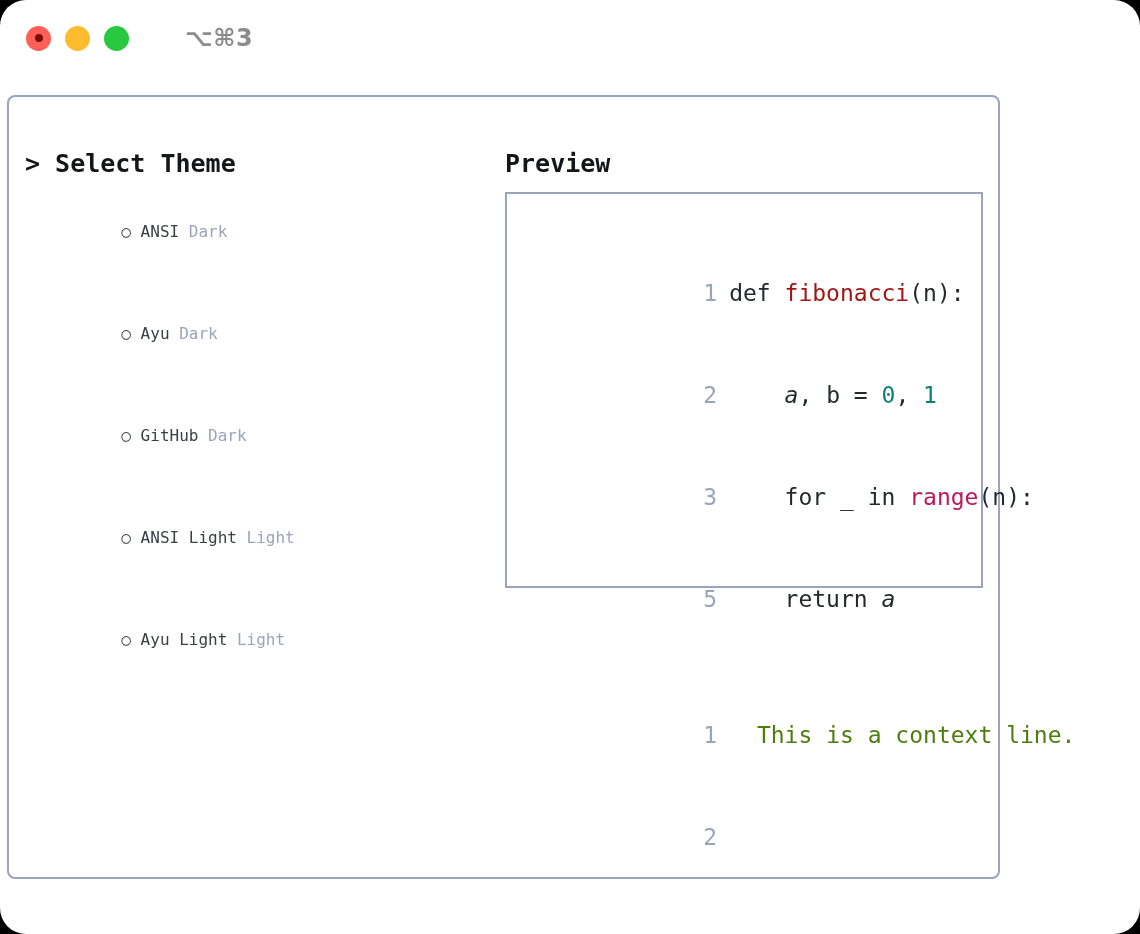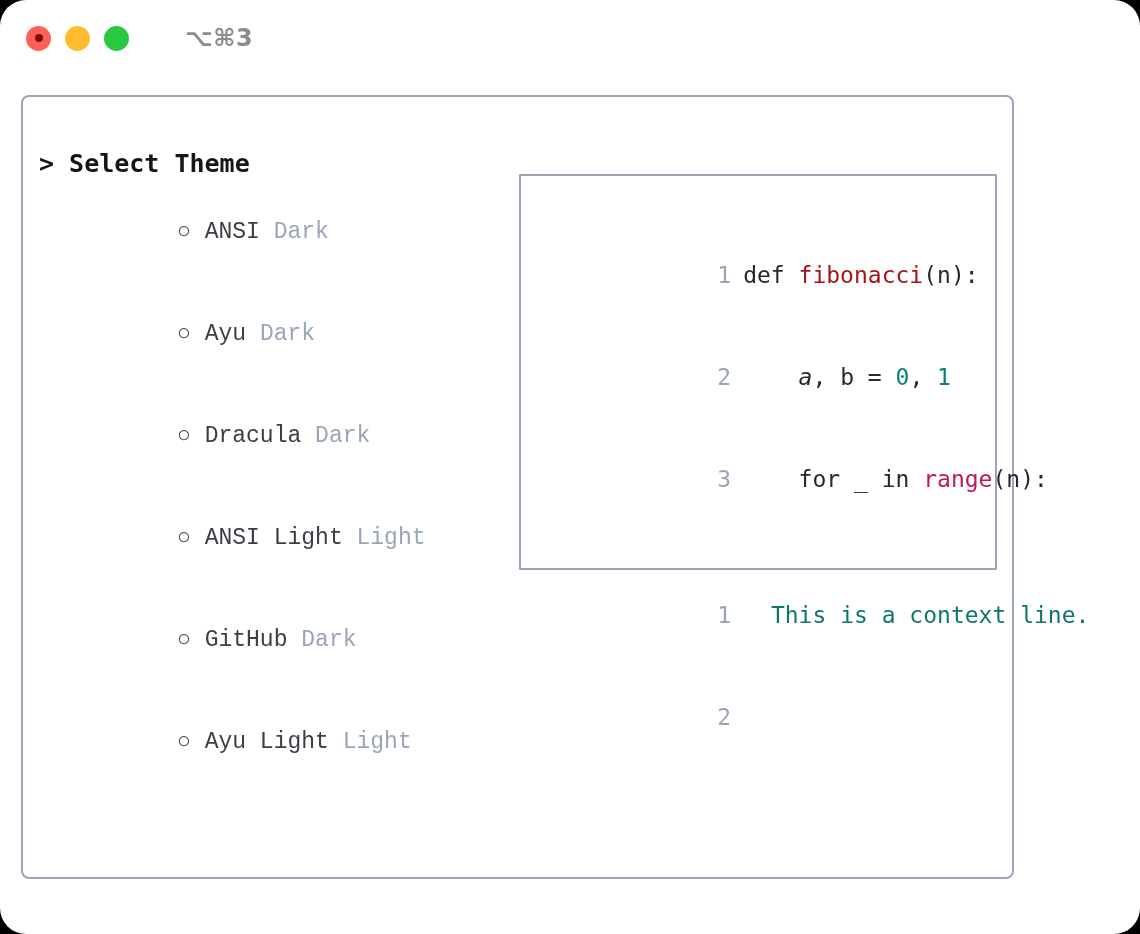--- a/index.html
+++ b/index.html
@@ -60,21 +60,21 @@
     color: #8c8c8c;
     font-size: 24px;
     font-weight: bold;
     letter-spacing: 0.5px;
     font-family: "DejaVu Sans", "Liberation Sans", sans-serif;
   }
 
   
   .panel {
     position: absolute;
-    left: 21px;
+    left: 7px;
     top: 95px;
     width: 993px;
     height: 784px;
     border: 2px solid #9aa5b8;
     border-radius: 8px;
     box-sizing: border-box;
   }
 
   .panel-inner {
     display: flex;
@@ -89,33 +89,32 @@
   
   .hdr {
     font-size: 25px;
     font-weight: bold;
     color: #14161a;
     line-height: 34px;
     white-space: pre;
   }
 
   .row {
-    font-size: 23px;
+    font-size: 16px;
     line-height: 34px;
     color: #3b3f45;
     white-space: pre;
-    font-family: Liberation Mono, monospace;
   }
   .marker   { color: #3b3f45; }
   .name     { color: #3b3f45; }
   .suffix   { color: #9aa5b8; }
 
   
   .preview-box {
-    margin-top: 27px;
+    margin-top: 11px;
     width: 478px;
     height: 396px;
     border: 2px solid #9aa5b8;
     box-sizing: border-box;
     padding: 48px 0 0 18px;
   }
   .code-line {
     font-size: 23px;
     line-height: 34px;
     white-space: pre;
@@ -126,21 +125,21 @@
     width: 26px;
     text-align: right;
     color: #9aa5b8;
     margin-right: 12px;
   }
   .tok-fn   { color: #a31515; }
   .tok-num  { color: #0b8174; }
   .tok-call { color: #be185d; }
   .tok-var  { font-style: italic; }
   .gap      { height: 34px; }
-  .diff-ctx { color: #0f766e; }
+  .diff-ctx { color: #4d7c0f; }
 </style>
 </head>
 <body>
 
 <div class="window">
 
   <div class="titlebar">
     <div class="dots">
       <div class="dot dot-red">
         <div class="dot-inner"></div>
@@ -158,46 +157,47 @@
 
         <div class="hdr">&gt; Select Theme</div>
 
         <div class="row">
           <span class="marker">○</span><span> </span><span class="name">ANSI</span><span> </span><span class="suffix">Dark</span>
         </div>
         <div class="row">
           <span class="marker">○</span><span> </span><span class="name">Ayu</span><span> </span><span class="suffix">Dark</span>
         </div>
         <div class="row">
-          <span class="marker">○</span><span> </span><span class="name">Dracula</span><span> </span><span class="suffix">Dark</span>
+          <span class="marker">○</span><span> </span><span class="name">GitHub</span><span> </span><span class="suffix">Dark</span>
         </div>
         <div class="row">
           <span class="marker">○</span><span> </span><span class="name">ANSI Light</span><span> </span><span class="suffix">Light</span>
         </div>
         <div class="row">
-          <span class="marker">○</span><span> </span><span class="name">GitHub</span><span> </span><span class="suffix">Dark</span>
-        </div>
-        <div class="row">
           <span class="marker">○</span><span> </span><span class="name">Ayu Light</span><span> </span><span class="suffix">Light</span>
         </div>
 
       </div>
 
       <div class="col-right">
+        <div class="hdr">Preview</div>
 
         <div class="preview-box">
 
           <div class="code-line">
             <span class="ln">1</span><span>def </span><span class="tok-fn">fibonacci</span><span>(n):</span>
           </div>
           <div class="code-line">
             <span class="ln">2</span><span>    </span><span class="tok-var">a</span><span>, </span><span>b</span><span> = </span><span class="tok-num">0</span><span>, </span><span class="tok-num">1</span>
           </div>
           <div class="code-line">
             <span class="ln">3</span><span>    </span><span>for _ in </span><span class="tok-call">range</span><span>(n):</span>
+          </div>
+          <div class="code-line">
+            <span class="ln">5</span><span>    </span><span>return </span><span class="tok-var">a</span>
           </div>
 
           <div class="gap"></div>
 
           <div class="code-line">
             <span class="ln">1</span><span class="diff-ctx"> </span><span class="diff-ctx"> </span><span class="diff-ctx">This is a context line.</span>
           </div>
           <div class="code-line">
             <span class="ln">2</span>
           </div>

